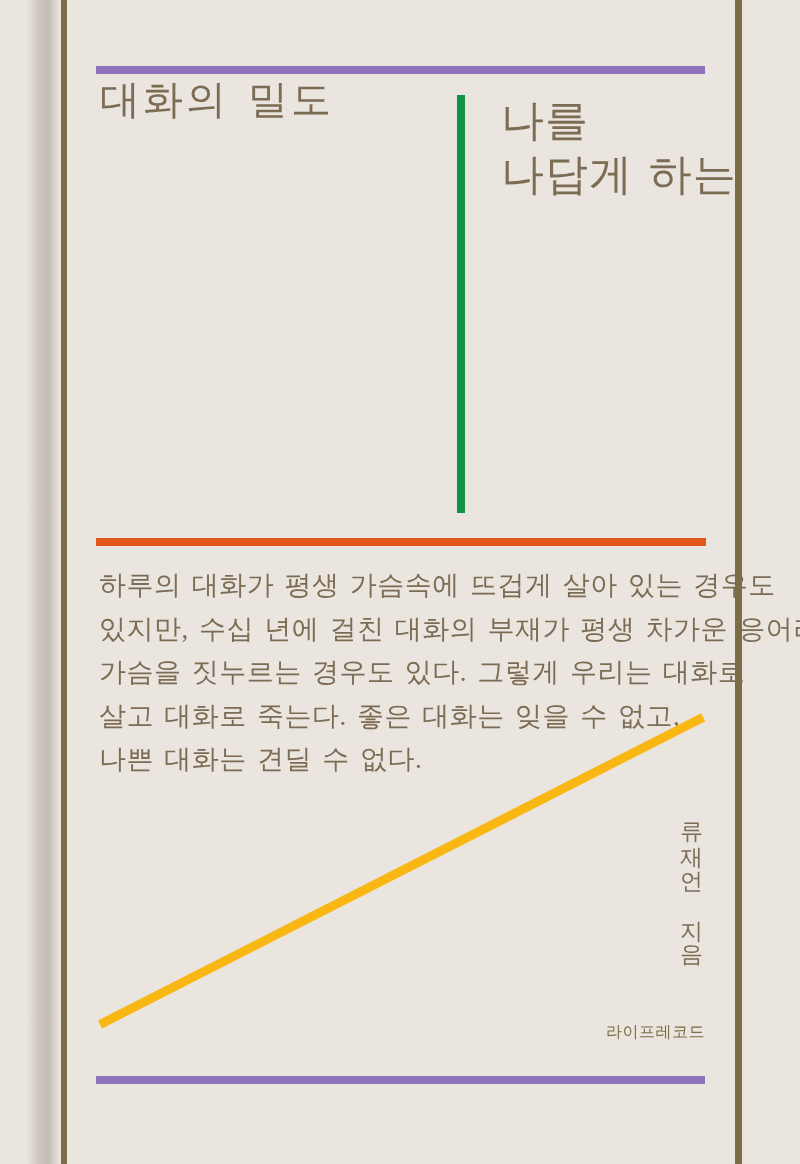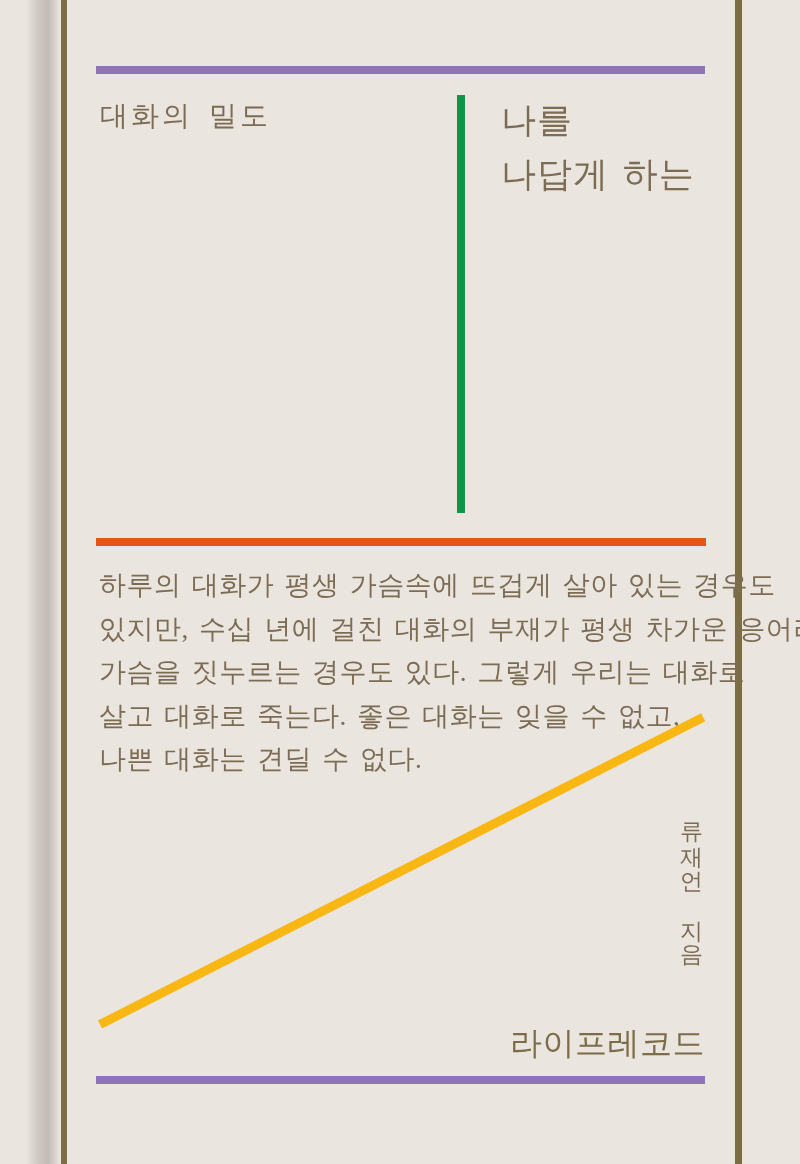--- a/index.html
+++ b/index.html
@@ -40,29 +40,29 @@
   .board-edge.right{left:735px;width:7px;}
   .rule-h{position:absolute;}
   .top-rule{left:96px;top:66px;width:609px;height:8px;background:var(--cover-rule-purple);}
   .mid-rule{left:96px;top:538px;width:610px;height:8px;background:var(--mid-rule-orange);}
   .bottom-rule{left:96px;top:1076px;width:609px;height:8px;background:var(--cover-rule-purple);}
   .green-rule{
     position:absolute;left:457px;top:95px;width:8px;height:418px;
     background:var(--vertical-rule-green);
   }
   .book-title{
-    position:absolute;left:100px;top:92px;
-    font-size:28px;line-height:48px;
+    position:absolute;left:100px;top:76px;
+    font-size:40px;line-height:48px;
     letter-spacing:3px;word-spacing:6px;
     color:var(--text-brown);
     white-space:nowrap;
   }
   .subtitle{
     position:absolute;left:501px;top:94px;
-    font-size:35px;line-height:54px;
+    font-size:43px;line-height:54px;
     letter-spacing:1px;word-spacing:4px;
     color:var(--text-brown);
     white-space:nowrap;
   }
   .blurb{
     position:absolute;left:99px;top:564px;
     font-size:27px;line-height:43.5px;
     letter-spacing:0.5px;word-spacing:3px;
     color:var(--text-brown);
     white-space:nowrap;
@@ -76,21 +76,21 @@
   .author-credit{
     position:absolute;left:676px;top:806px;
     writing-mode:vertical-rl;text-orientation:upright;
     font-size:23px;letter-spacing:1px;
     color:var(--text-brown);
     white-space:nowrap;
   }
   .publisher-name{
     position:absolute;right:95px;top:1022px;
     font-family:"Liberation Sans","DejaVu Sans",sans-serif;
-    font-size:32px;letter-spacing:0.5px;
+    font-size:16px;letter-spacing:0.5px;
     color:var(--publisher-olive);
     white-space:nowrap;
   }
 </style>
 </head>
 <body>
 
 <div class="book">
 
   <div class="spine-shadow"></div>

